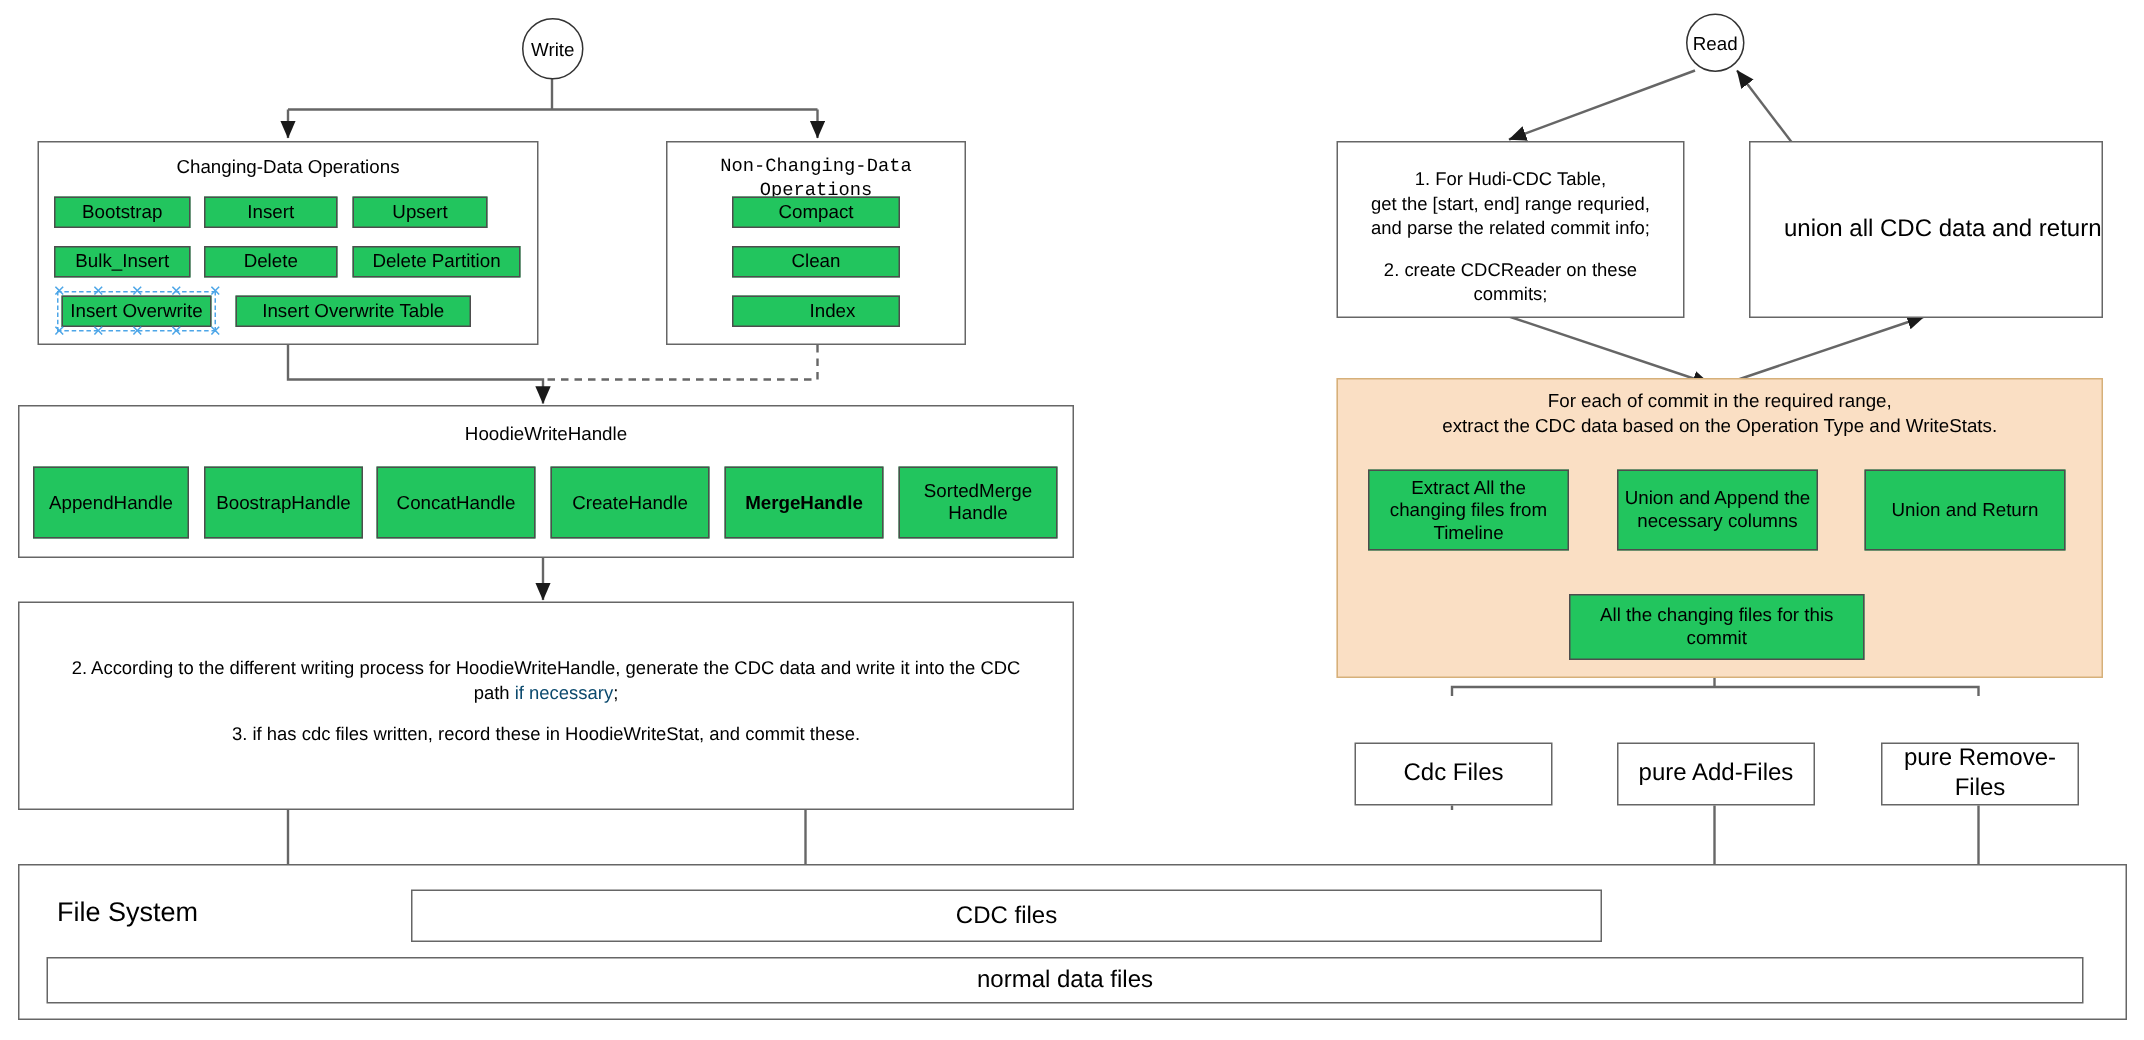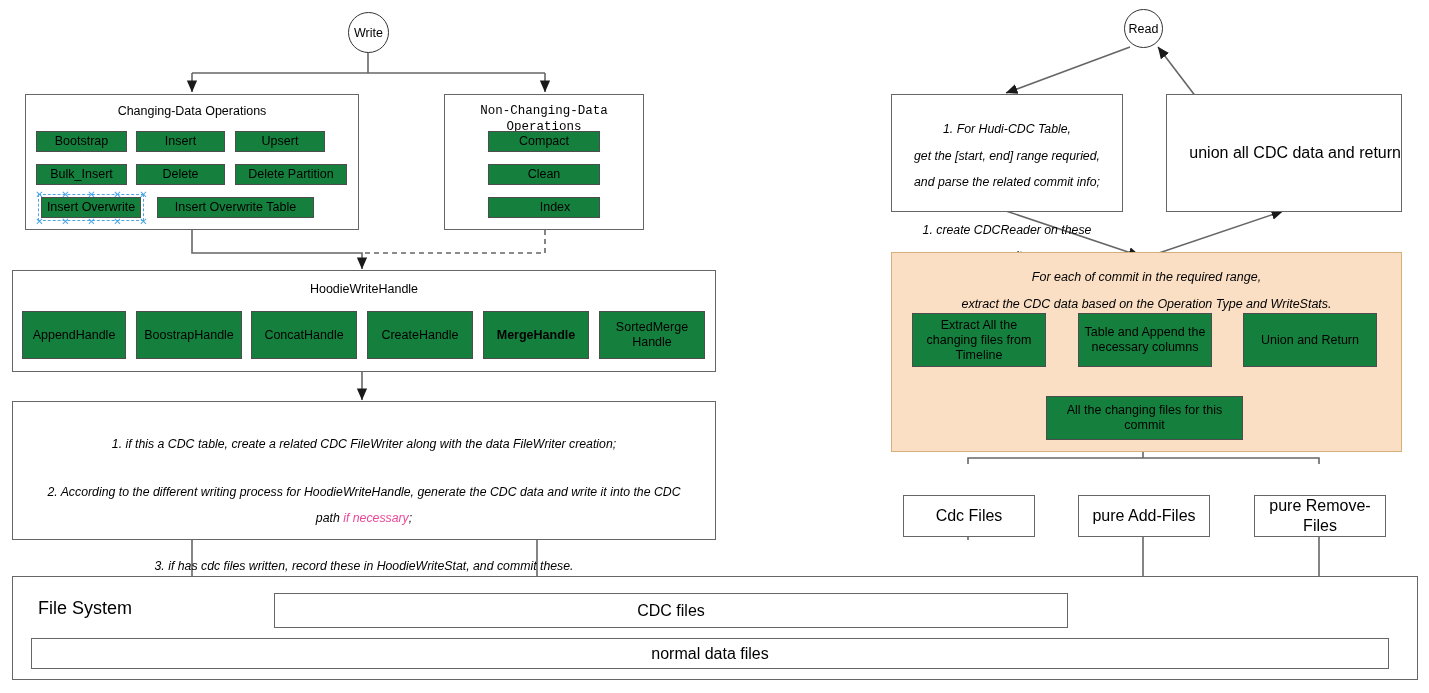--- a/index.html
+++ b/index.html
@@ -41,21 +41,21 @@
 
   .group-title{
     position:absolute;
     left:0;right:0;
     text-align:center;
     font-size:12.5px;
   }
 
   .chip{
     border:1.5px solid #4d4d4d;
-    background:#15803d;
+    background:#22c55e;
     display:flex;align-items:center;justify-content:center;
     font-size:12.5px;
     text-align:center;
     box-sizing:border-box;
     line-height:1.2;
   }
 
   
   .selected{
     position:absolute;
@@ -88,23 +88,23 @@
     position:absolute;
     font-size:18px;
   }
 
   .para{
     position:absolute;
     text-align:center;
     font-size:12.3px;
     line-height:1.35;
   }
-  .red{color:#ec4899;}
-
-  .para-line{margin:10px;padding:0;font-style:italic;}
+  .red{color:#0c4a6e;}
+
+  .para-line{margin:0;padding:0;}
   .spacer{height:11px;}
 </style>
 </head>
 <body>
 
 <div id="canvas">
 
   <svg id="edges" viewBox="0 0 1429 693">
     <defs>
       <marker id="ah" markerWidth="9" markerHeight="9" refX="7.2" refY="3.2" orient="auto" markerUnits="strokeWidth">
@@ -237,21 +237,20 @@
   <div class="node chip" style="left:483px;top:311px;width:106px;height:48px;font-weight:bold;">
     <span>MergeHandle</span>
   </div>
   <div class="node chip" style="left:599px;top:311px;width:106px;height:48px;flex-direction:column;">
     <span>SortedMerge</span>
     <span>Handle</span>
   </div>
 
   <div class="node box" style="left:12px;top:401px;width:704px;height:139px;display:block;">
     <div class="para" style="left:14px;right:14px;top:24px;">
-      <div class="para-line">1. if this a CDC table, create a related CDC FileWriter along with the data FileWriter creation;</div>
       <div class="spacer"></div>
       <div class="para-line">2. According to the different writing process for HoodieWriteHandle, generate the CDC data and write it into the CDC</div>
       <div class="para-line">
         <span>path </span><span class="red">if necessary</span><span>;</span>
       </div>
       <div class="spacer"></div>
       <div class="para-line">3. if has cdc files written, record these in HoodieWriteStat, and commit these.</div>
     </div>
   </div>
 
@@ -270,21 +269,21 @@
   <div class="node ellipse" style="left:1124px;top:9px;width:39px;height:39px;">
     <span>Read</span>
   </div>
 
   <div class="node box" style="left:891px;top:94px;width:232px;height:118px;display:block;">
     <div class="para" style="left:8px;right:8px;top:16px;">
       <div class="para-line">1. For Hudi-CDC Table,</div>
       <div class="para-line">get the [start, end] range requried,</div>
       <div class="para-line">and parse the related commit info;</div>
       <div class="spacer"></div>
-      <div class="para-line">1. create CDCReader on these</div>
+      <div class="para-line">2. create CDCReader on these</div>
       <div class="para-line">commits;</div>
     </div>
   </div>
 
   <div class="node box" style="left:1166px;top:94px;width:236px;height:118px;justify-content:flex-end;">
     <span>union all CDC data and return</span>
   </div>
 
   <div class="orange-panel" style="left:891px;top:252px;width:511px;height:200px;">
   </div>
@@ -293,21 +292,21 @@
     <div class="para-line">extract the CDC data based on the Operation Type and WriteStats.</div>
   </div>
 
   <div class="node chip" style="left:912px;top:313px;width:134px;height:54px;flex-direction:column;">
     <span>Extract All the</span>
     <span>changing files from</span>
     <span>Timeline</span>
   </div>
 
   <div class="node chip" style="left:1078px;top:313px;width:134px;height:54px;flex-direction:column;">
-    <span>Table and Append the</span>
+    <span>Union and Append the</span>
     <span>necessary columns</span>
   </div>
 
   <div class="node chip" style="left:1243px;top:313px;width:134px;height:54px;">
     <span>Union and Return</span>
   </div>
 
   <div class="node chip" style="left:1046px;top:396px;width:197px;height:44px;flex-direction:column;">
     <span>All the changing files for this</span>
     <span>commit</span>

